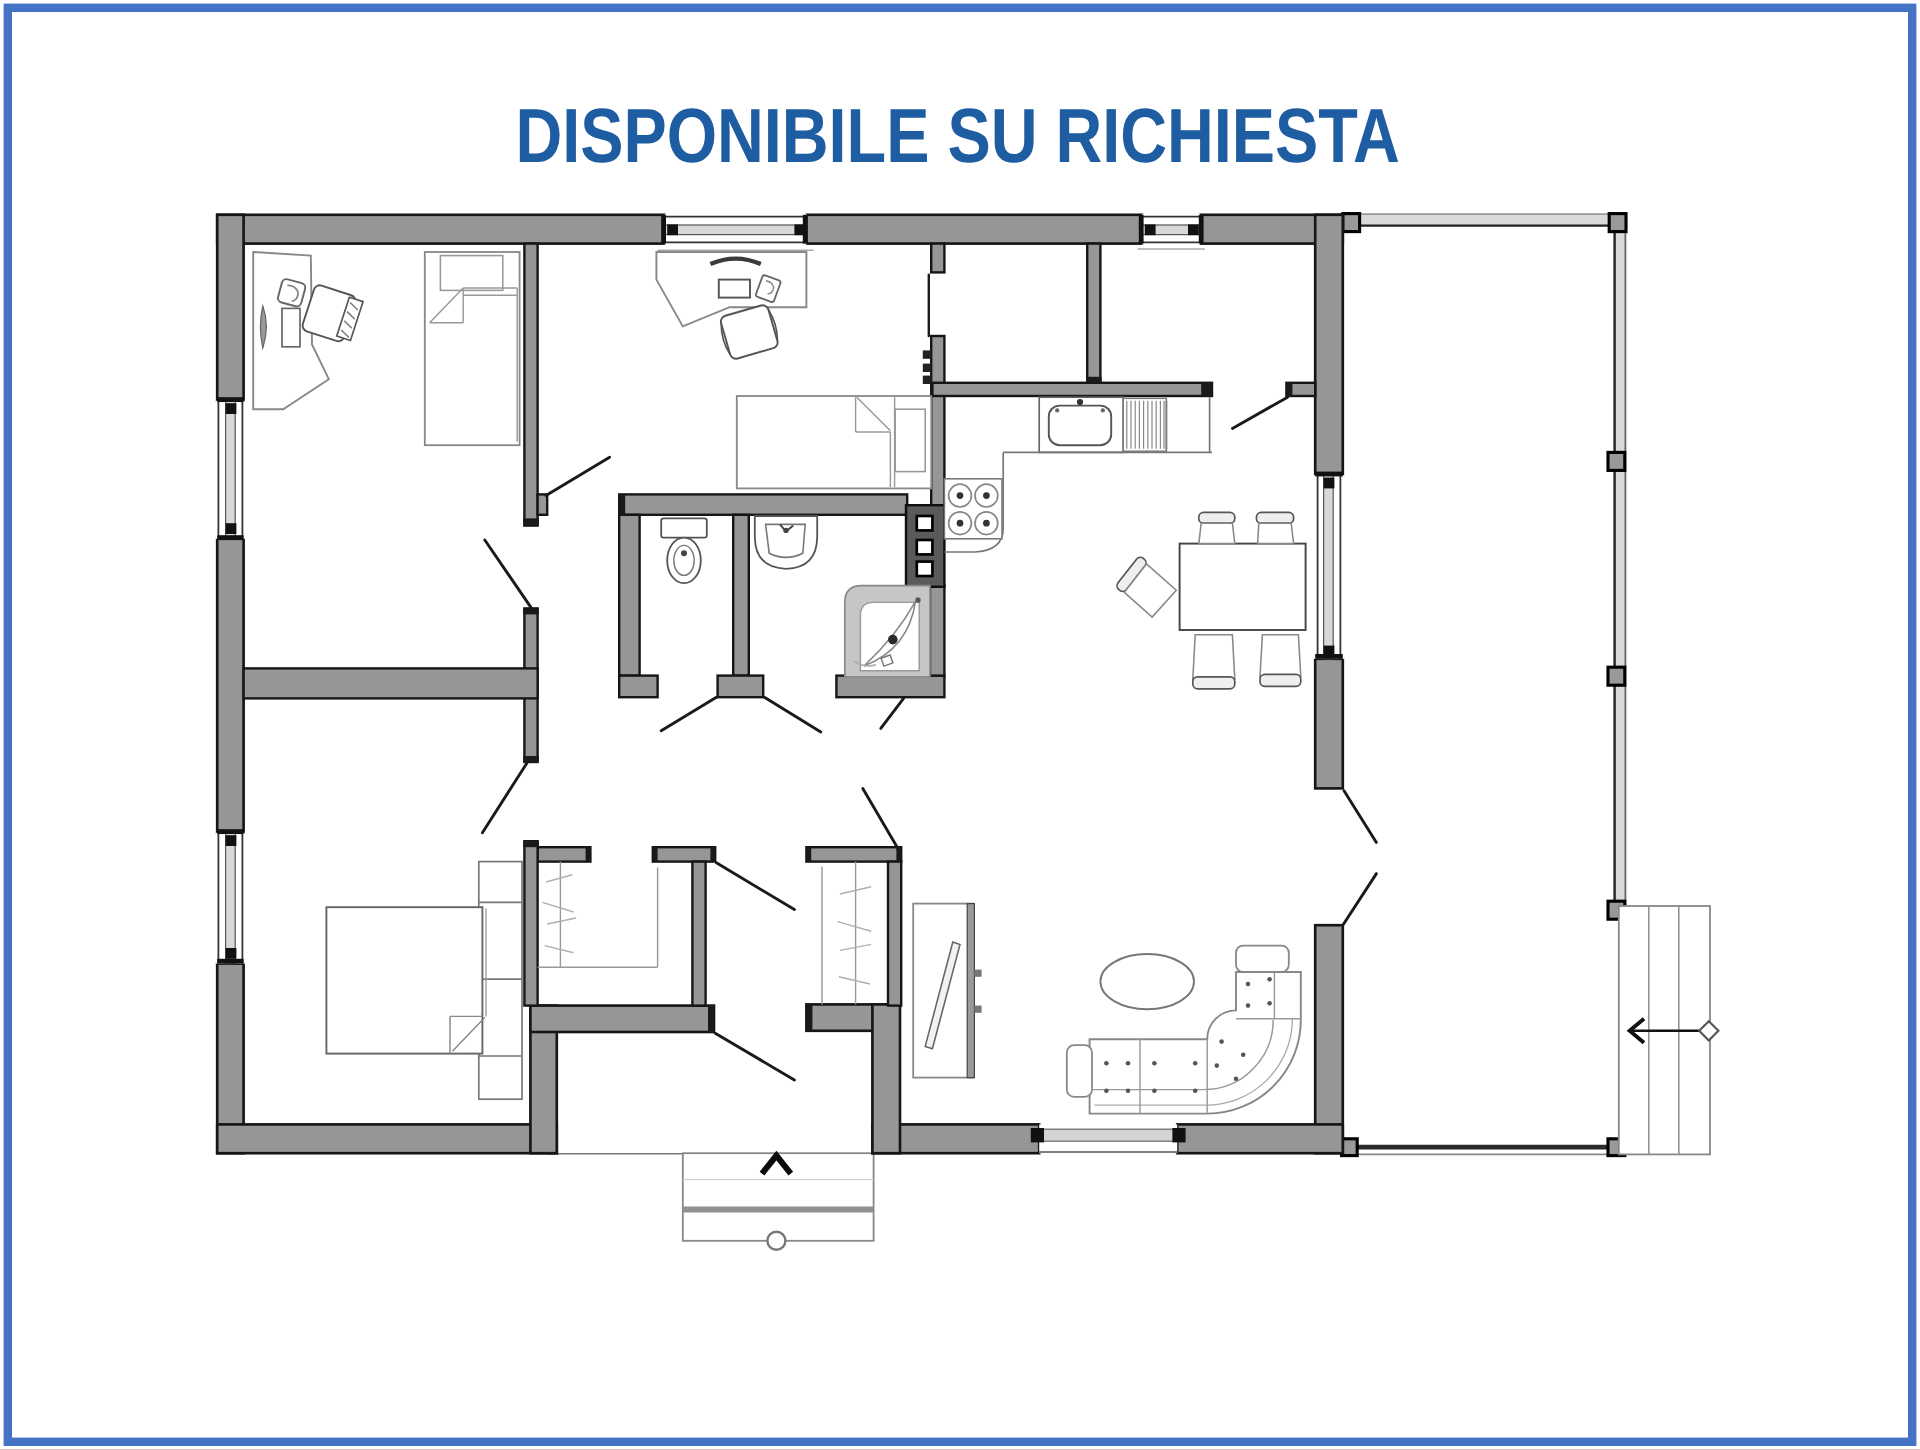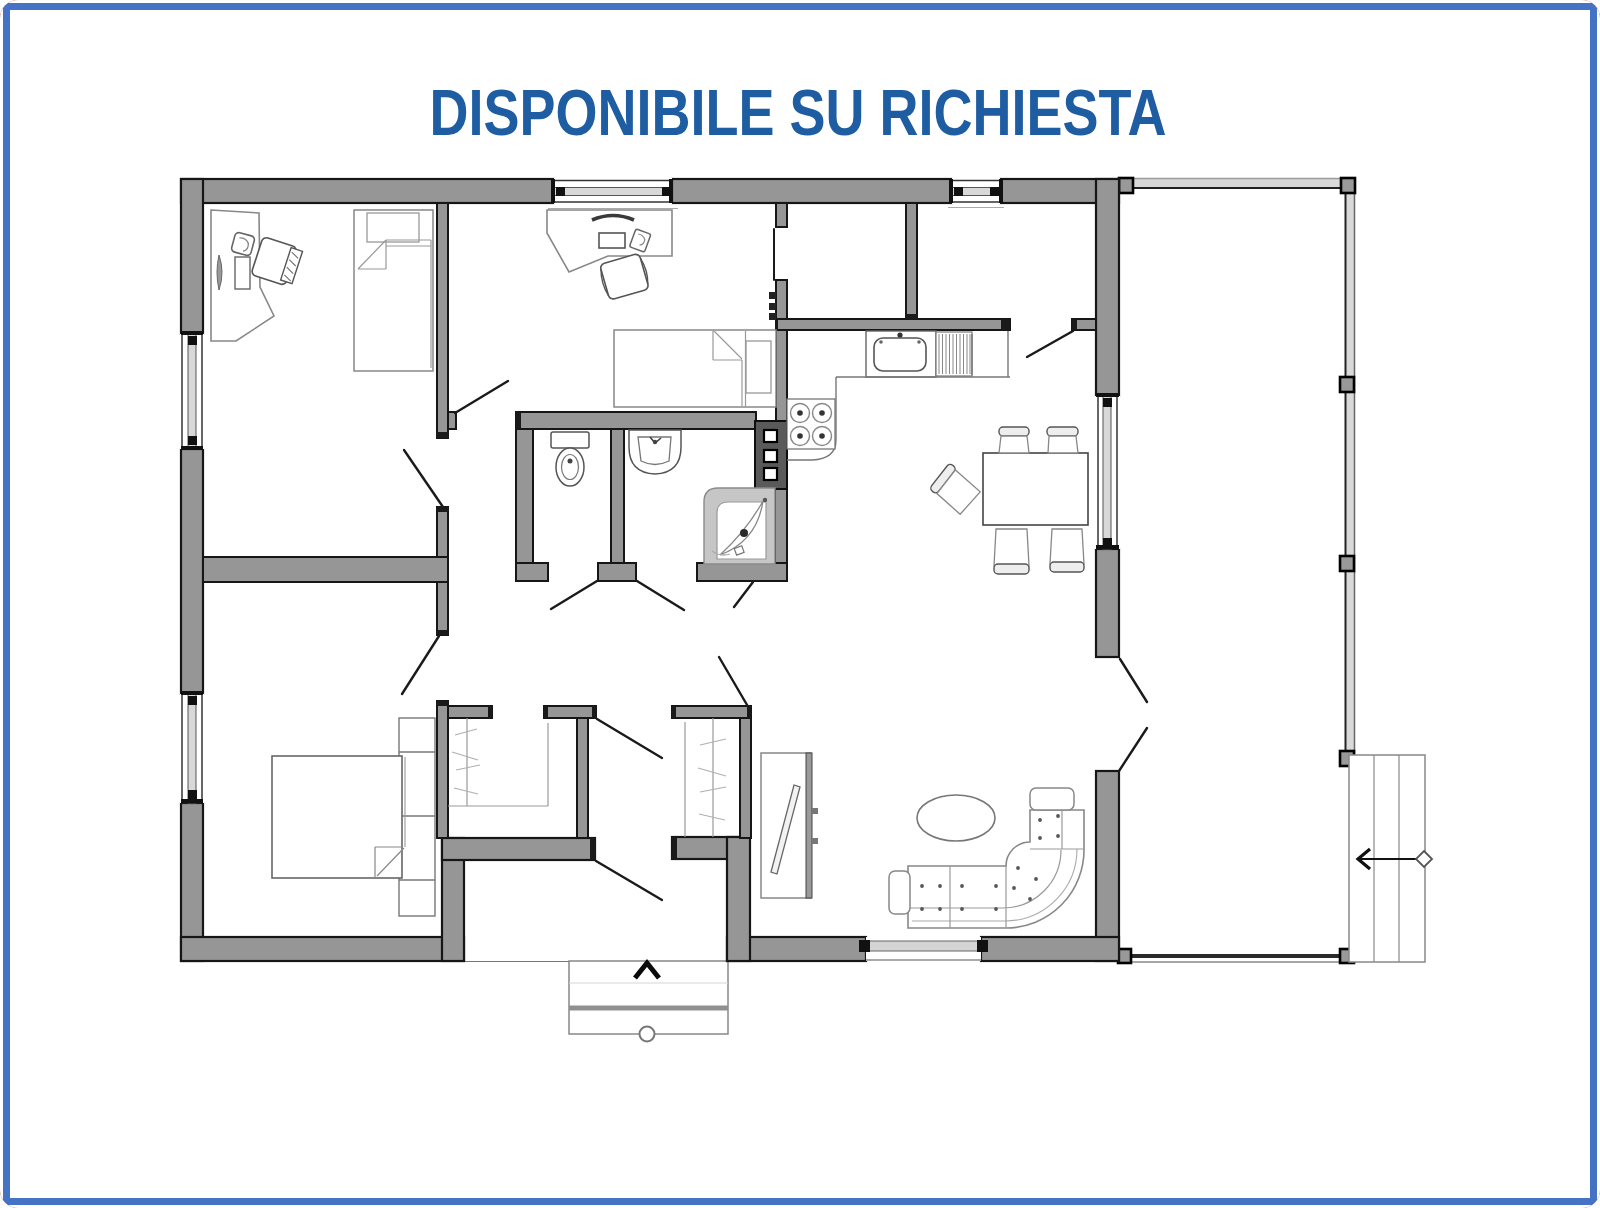--- a/index.html
+++ b/index.html
@@ -1,16 +1,16 @@
 <!DOCTYPE html>
 <html><head>
 <meta charset="utf-8">
 <style>
   html,body{margin:0;padding:0;background:#ffffff;}
-  #page{position:relative;width:1600px;height:1208px;background:#b91c1c;overflow:hidden;border-radius:18px;}
+  #page{position:relative;width:1600px;height:1208px;background:#b91c1c;overflow:hidden;}
   svg{position:absolute;top:0;left:0;}
   .ttl{font-family:"Liberation Sans", sans-serif;font-weight:bold;fill:#1f5da3;}
 </style>
 </head>
 <body>
 <div id="page">
 <svg width="1600" height="1208" viewBox="0 0 1600 1208">
 
 <rect x="0" y="0" width="1600" height="1208" fill="#ffffff"></rect>
 

